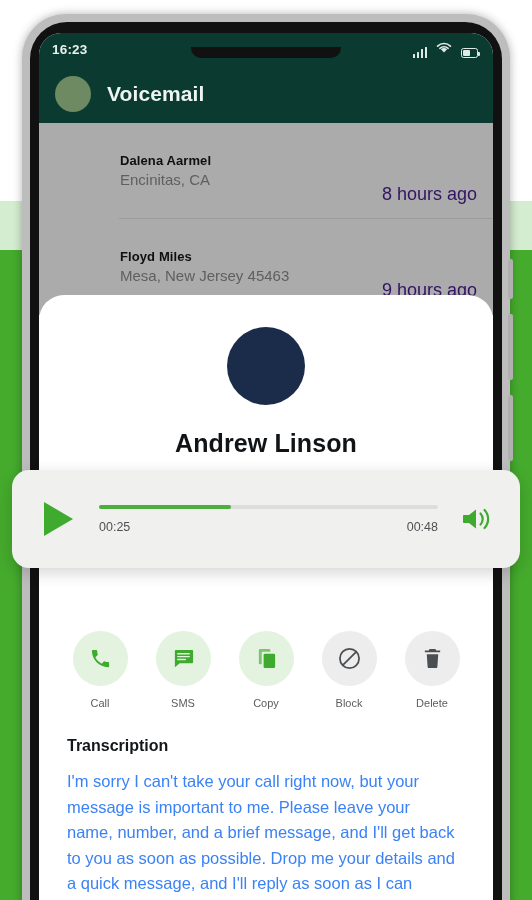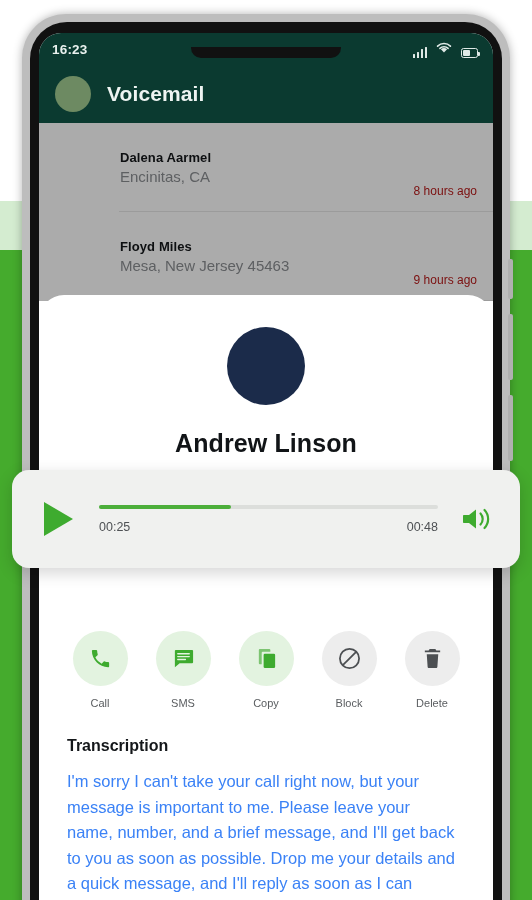--- a/index.html
+++ b/index.html
@@ -82,21 +82,21 @@
   }
   #appbar-title { color:#eef4f2; font-size:21px; font-weight:600; letter-spacing:.1px; }
 
   
   #list { background:#ffffff; position:relative; }
   .vm-row { display:flex; align-items:center; gap:17px; padding:13px 16px 13px 18px; }
   .vm-av { width:46px; height:46px; flex:0 0 46px; border-radius:50%; overflow:hidden; }
   .vm-txt { flex:1 1 auto; min-width:0; }
   .vm-name { font-size:13px; font-weight:700; color:#14171a; letter-spacing:.1px; }
   .vm-sub  { font-size:15px; color:#8c8f93; margin-top:3px; }
-  .vm-time { font-size:12px; color:#b91c1c; white-space:nowrap;margin-top:48px; }
+  .vm-time { font-size:18px; color:#4c1d95; white-space:nowrap;margin-top:48px; }
   .vm-div { height:1px; background:#e7e7e7; margin-left:80px; }
   #scrim { position:absolute; left:0; top:0; right:0; bottom:0; background:rgba(0,0,0,.33); }
 
   
   #sheet {
     position:absolute; left:0; right:0; top:262px; bottom:0;
     background:#ffffff; border-radius:25px 25px 0 0; z-index:5;
   }
   #sheet-avatar {
     width:78px; height:78px; border-radius:50%; margin:32px auto 0;

